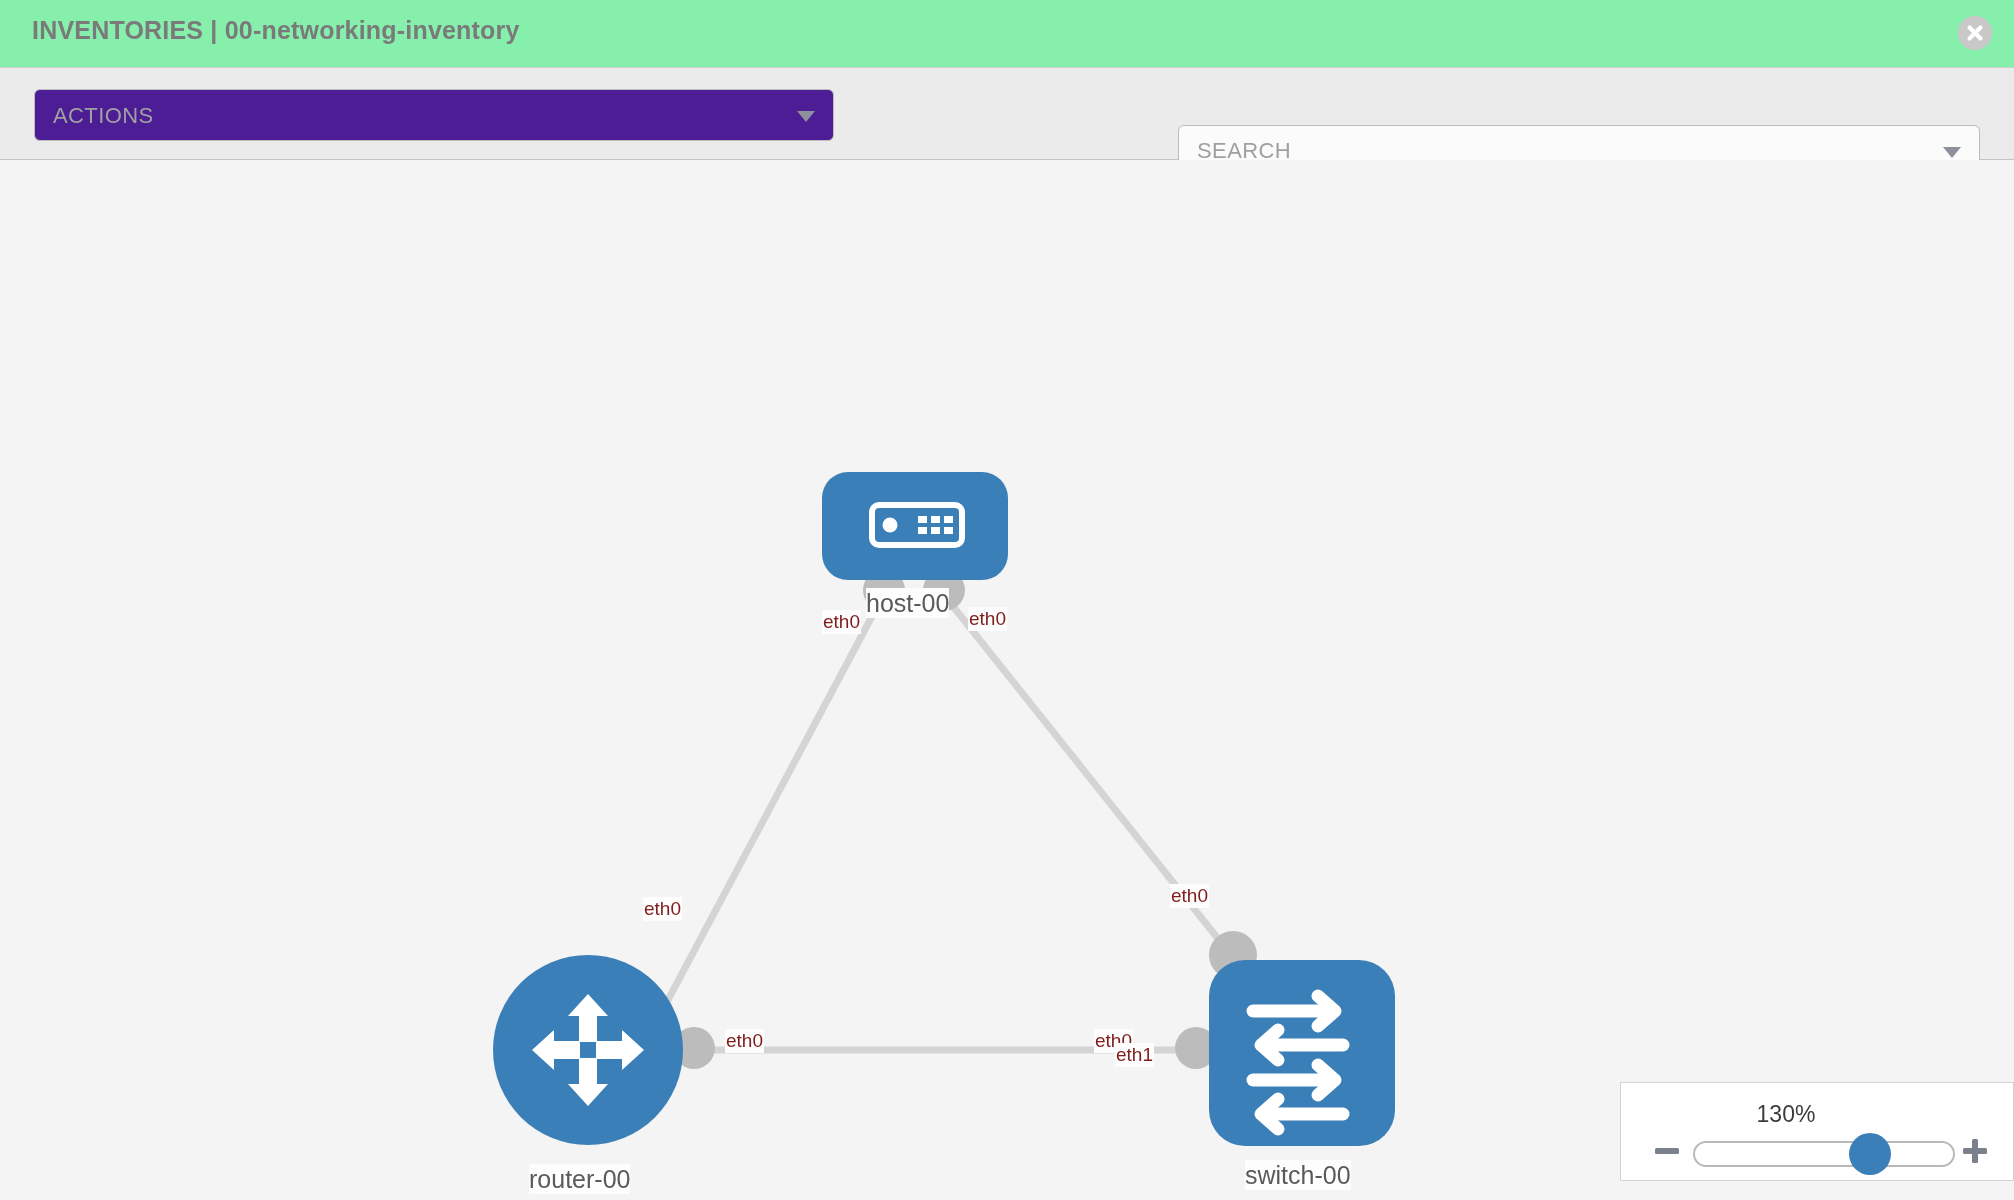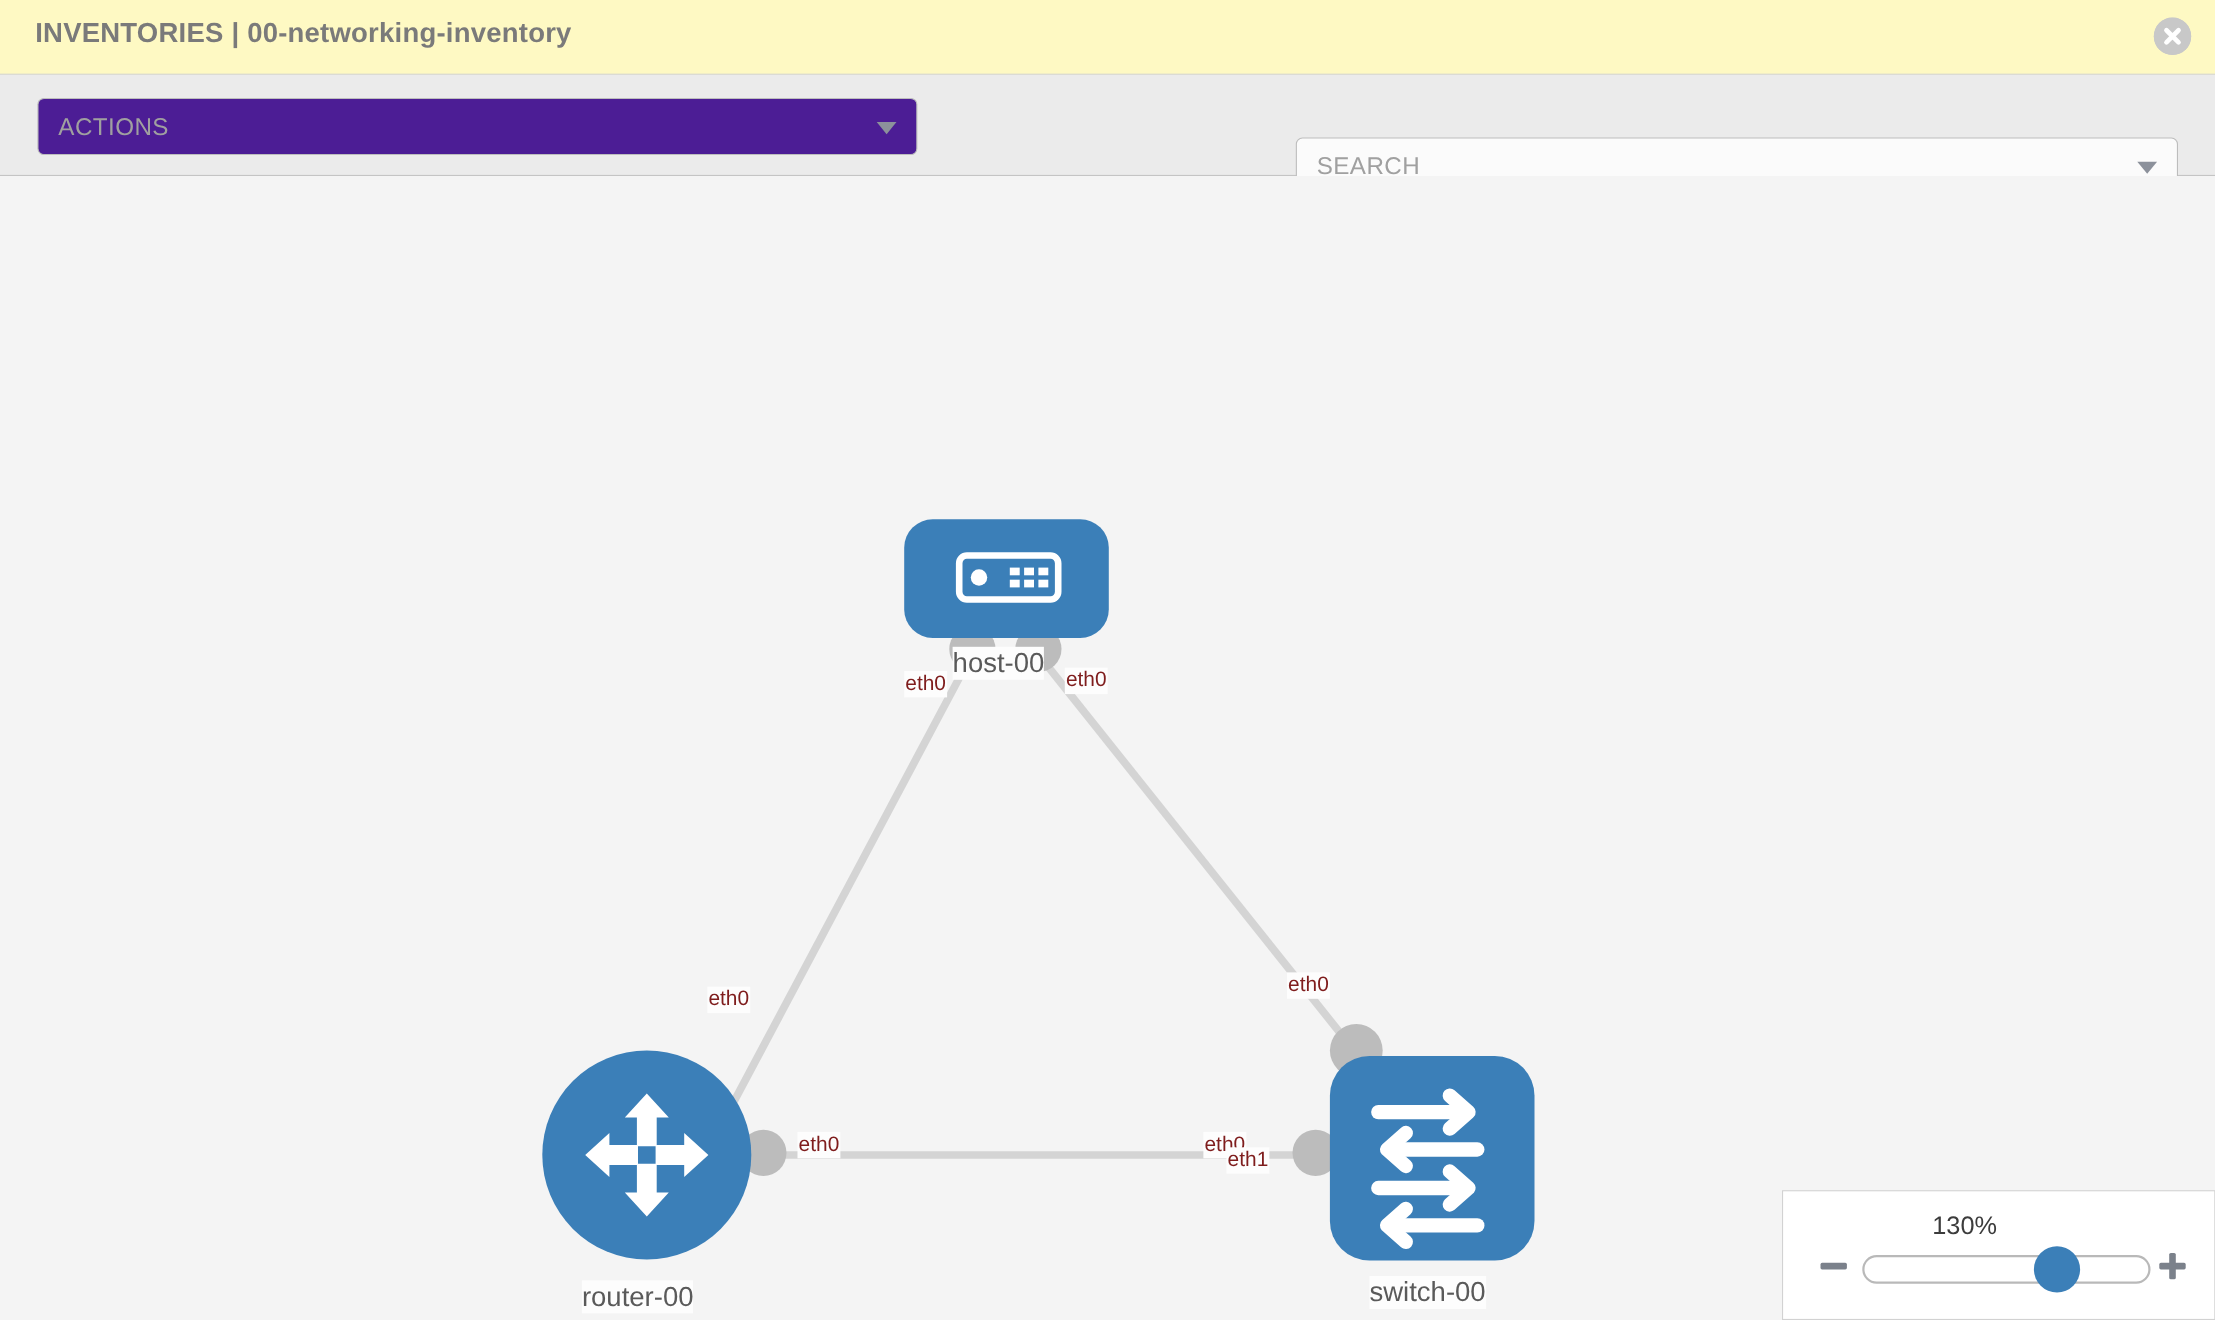--- a/index.html
+++ b/index.html
@@ -14,21 +14,21 @@
     overflow: hidden;
     position: relative;
   }
 
   
   .header {
     position: absolute;
     left: 0; top: 0;
     width: 2014px;
     height: 68px;
-    background: #fef9c3;
+    background: #86efac;
     border-bottom: 1px solid #cfcfcf;
     box-sizing: border-box;
   }
   .page-title {
     position: absolute;
     left: 32px;
     top: 16px;
     font-size: 25px;
     font-weight: bold;
     color: #7a7a7a;
@@ -154,21 +154,21 @@
     line-height: 24px;
     padding: 0 1px;
   }
 
   
   .zoom-panel {
     position: absolute;
     left: 1620px;
     top: 1082px;
     width: 394px;
-    height: 118px;
+    height: 99px;
     background: #ffffff;
     border: 1px solid #d2d2d2;
     box-sizing: border-box;
   }
   .zoom-value {
     position: absolute;
     left: 0;
     top: 18px;
     width: 330px;
     text-align: center;

